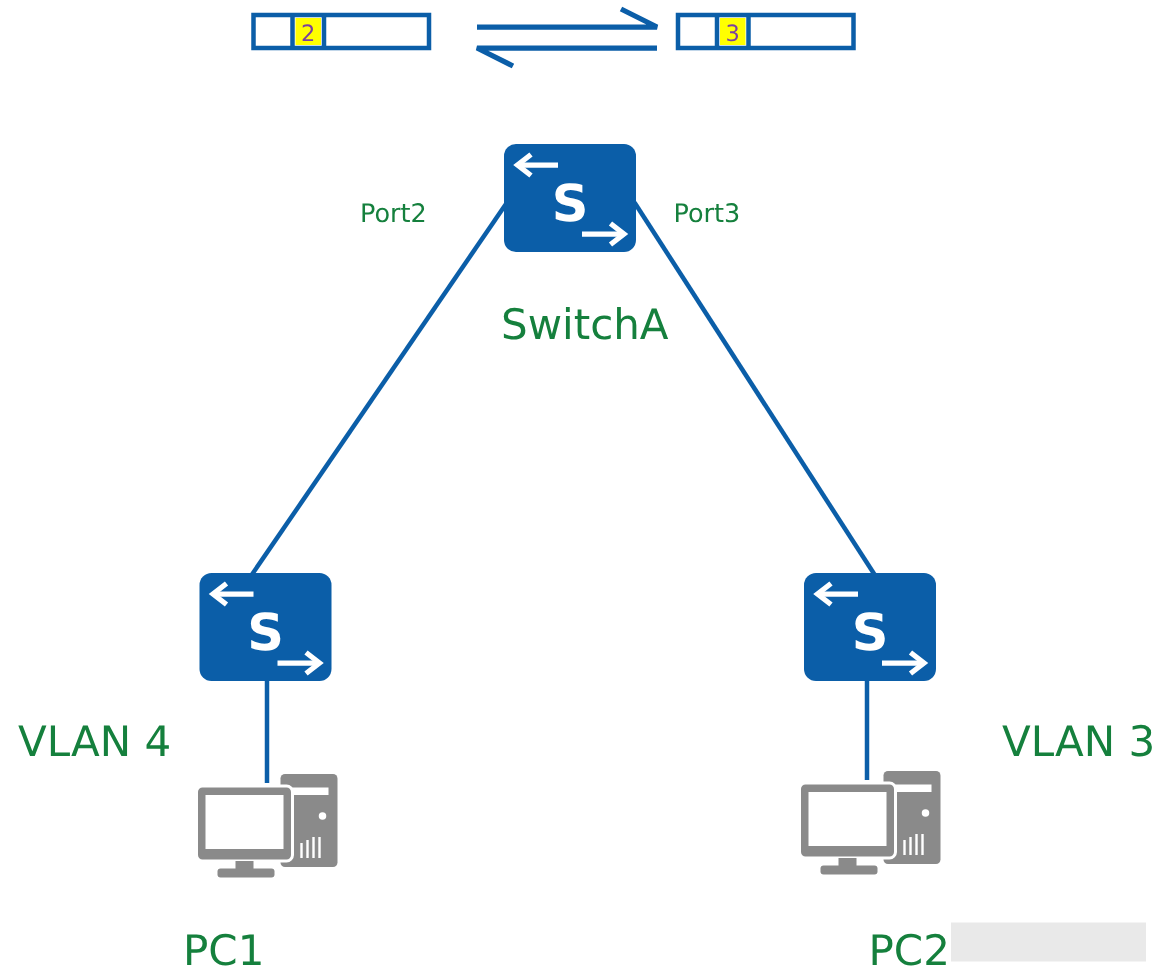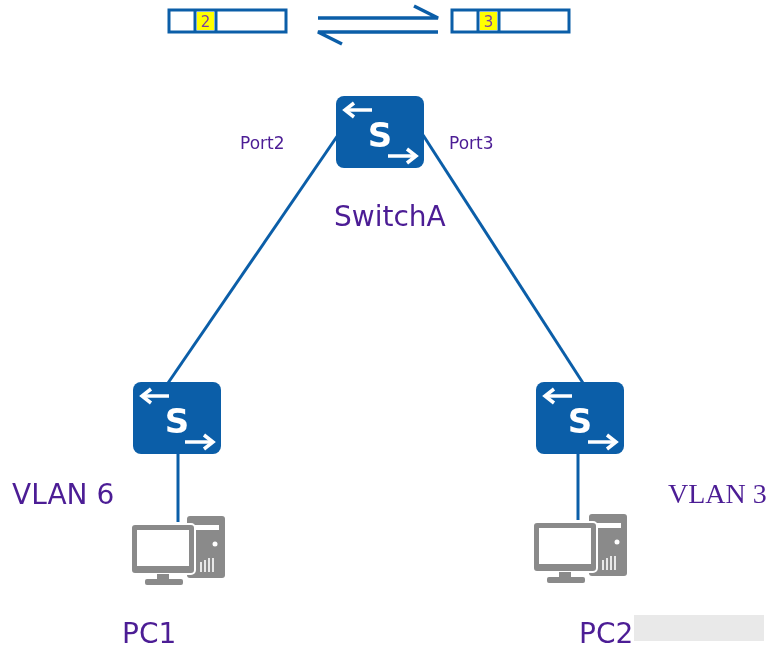--- a/index.html
+++ b/index.html
@@ -1,19 +1,19 @@
 <!DOCTYPE html>
 <html><head>
 <meta charset="utf-8">
 <style>
   html, body { margin: 0; padding: 0; background: #ffffff; }
   body { width: 784px; height: 646px; position: relative; overflow: hidden;
          font-family: "DejaVu Sans", sans-serif; }
   #canvas { position: absolute; left: 0; top: 0; }
-  .lbl { position: absolute; color: #4c1d95; white-space: nowrap; }
+  .lbl { position: absolute; color: #15803d; white-space: nowrap; }
   .small { font-size: 17px; }
   .big { font-size: 28px; }
   .watermark { position: absolute; background: #e4e4e4; opacity: 0.8; }
 </style>
 </head>
 <body>
 
 <svg id="canvas" width="784" height="646" viewBox="0 0 784 646">
   <defs>
     <g id="sw">
@@ -68,17 +68,17 @@
   <use href="#sw" x="133" y="382"></use>
   <use href="#sw" x="536" y="382"></use>
 
   <use href="#pc" x="131" y="516"></use>
   <use href="#pc" x="533" y="514"></use>
 </svg>
 
 <div class="lbl small" style="left:240px; top:133px;">Port2</div>
 <div class="lbl small" style="left:449px; top:133px;">Port3</div>
 <div class="lbl big" style="left:334px; top:200px;">SwitchA</div>
-<div class="lbl big" style="left:12px; top:478px;">VLAN 6</div>
-<div class="lbl big" style="left:668px; top:478px;font-family:Liberation Serif, serif;">VLAN 3</div>
+<div class="lbl big" style="left:12px; top:478px;">VLAN 4</div>
+<div class="lbl big" style="left:668px; top:478px;">VLAN 3</div>
 <div class="lbl big" style="left:122px; top:617px;">PC1</div>
 <div class="lbl big" style="left:579px; top:617px;">PC2</div>
 <div class="watermark" style="left:634px; top:615px; width:130px; height:26px;"></div>
 
 </body></html>

